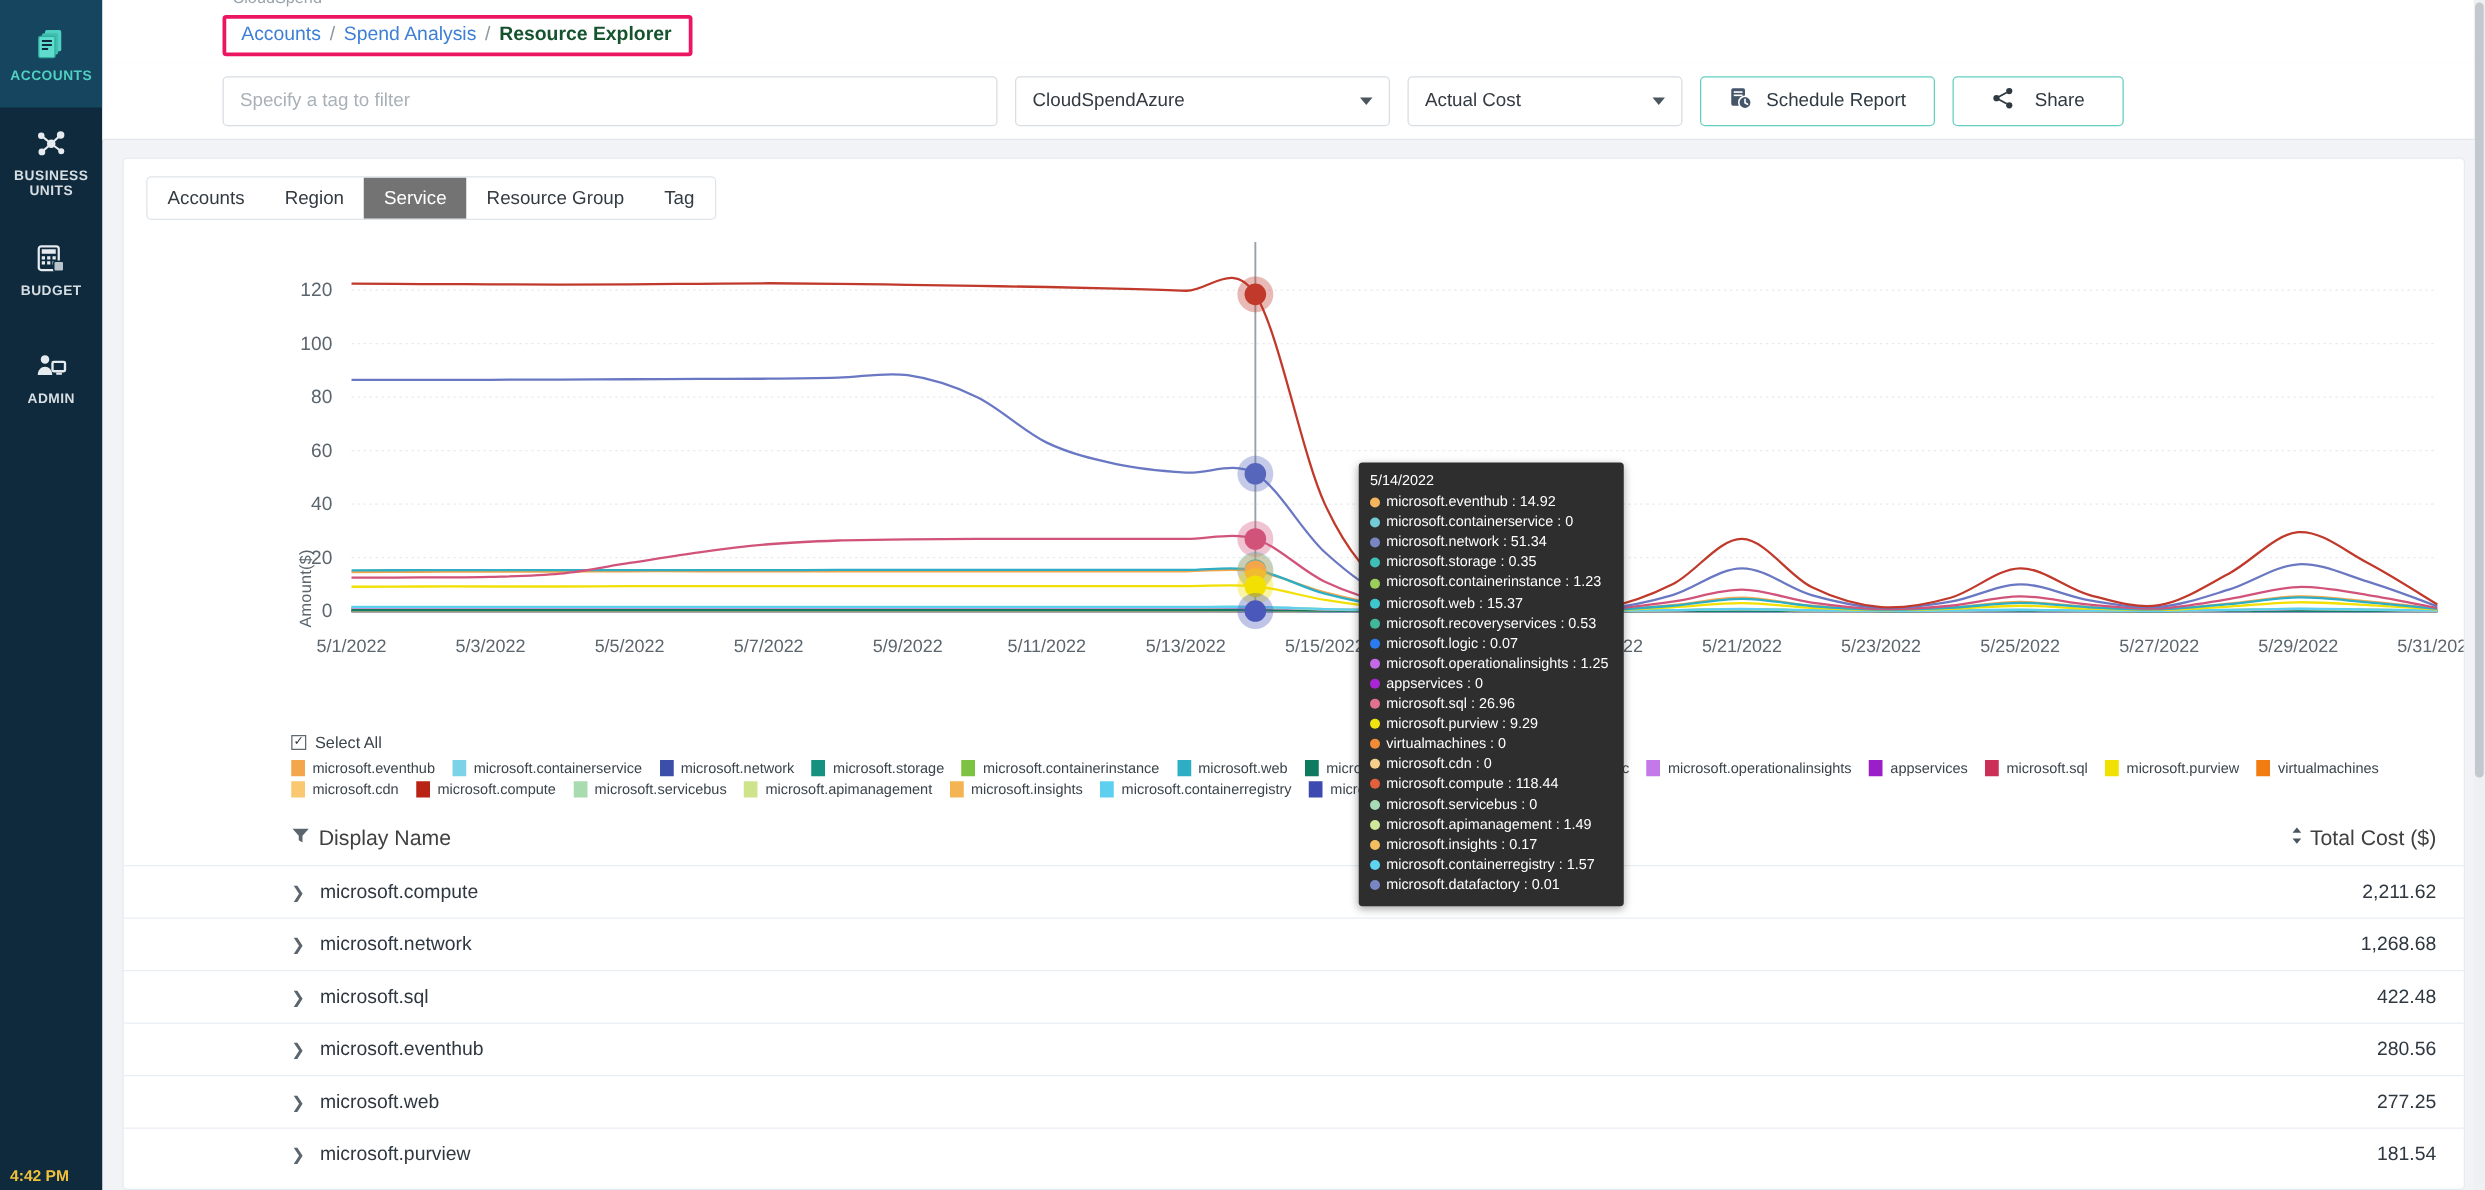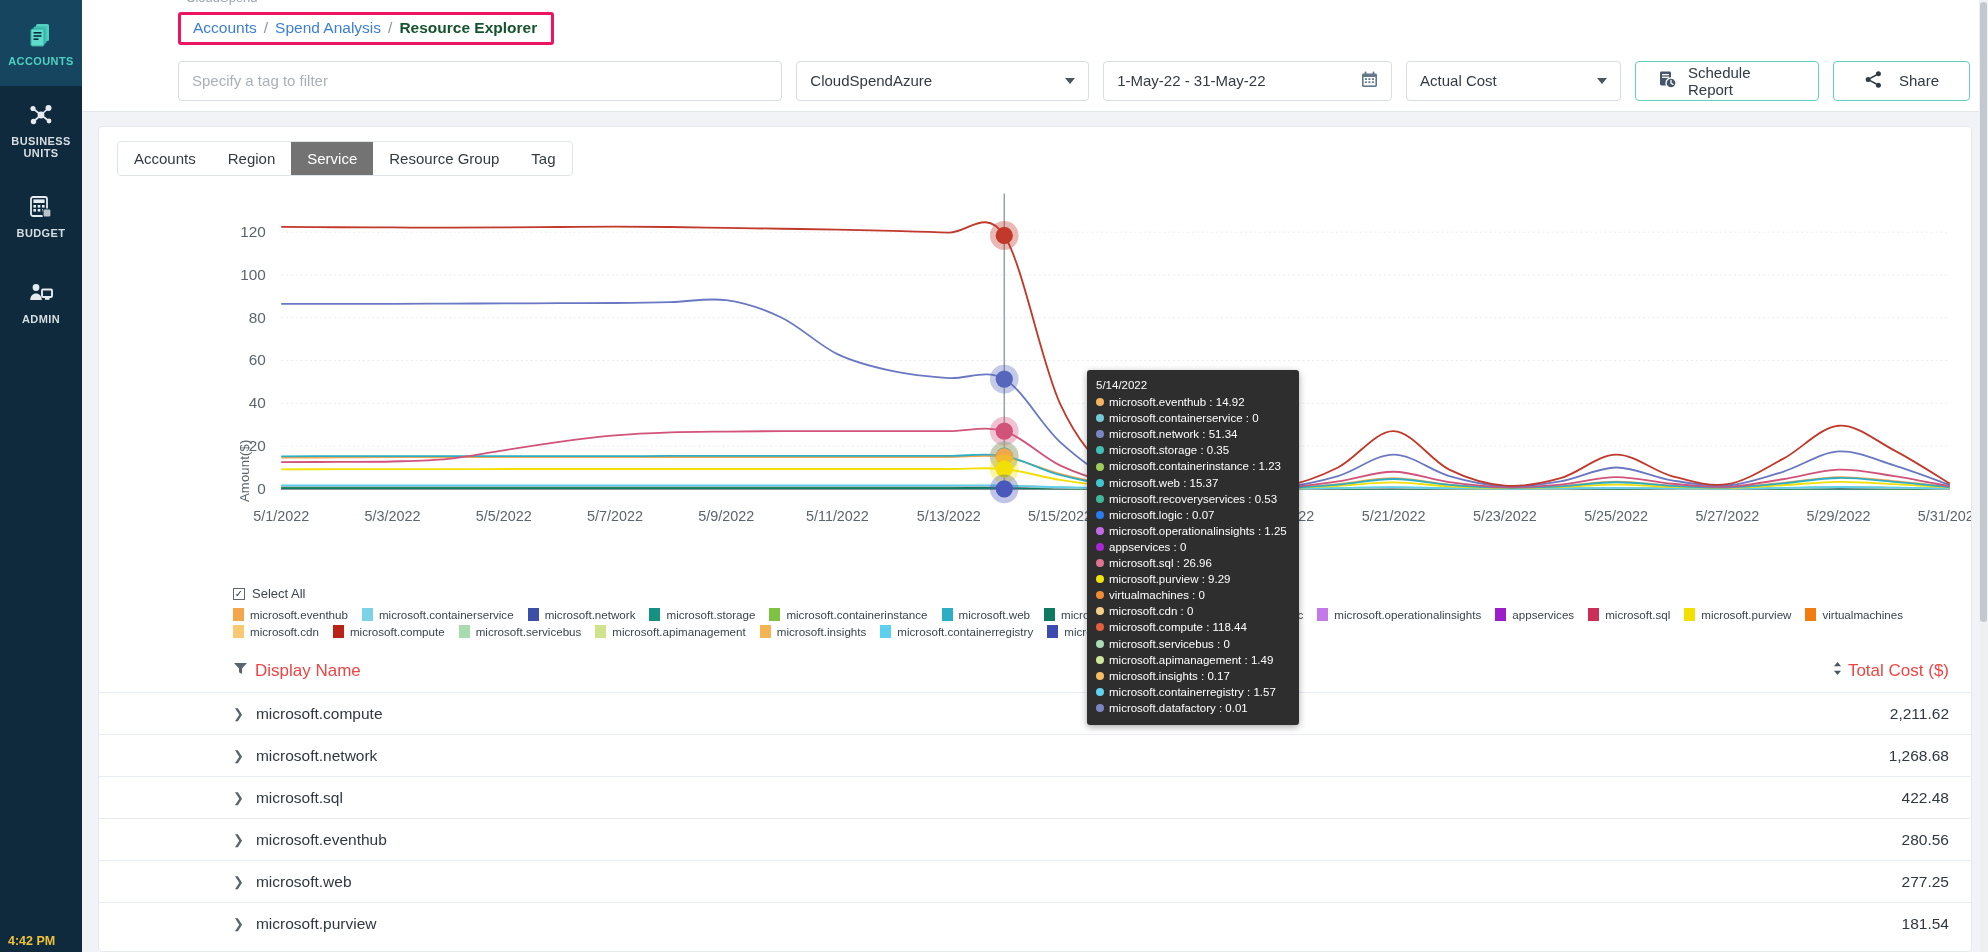--- a/index.html
+++ b/index.html
@@ -114,21 +114,21 @@
   .selectall { display:flex; align-items:center; gap:7px; font-size:13px; color:#3b444b; margin-bottom:7px; cursor:pointer; }
   .chkbox { width:12px;height:12px;border:1.4px solid #5e686f; display:flex;align-items:center;justify-content:center; font-size:10px; color:#2c3338; line-height:1; }
   .legend-items { display:flex; flex-wrap:wrap; gap: 4px 14px; max-width: 1820px; }
   .li { display:flex; align-items:center; gap:6px; font-size:11.6px; color:#3b444b; cursor:pointer; }
   .swatch { width:11px; height:13px; flex:0 0 11px; }
 
   
   .tbl { margin-top: 4px; }
   .tbl-head {
     display:flex; align-items:center; justify-content:space-between;
-    padding: 9px 22px 11px 134px; font-size:17px; color:#ef4444;
+    padding: 9px 22px 11px 134px; font-size:17px; color:#404040;
   }
   .th-left { display:flex; align-items:center; gap:7px; }
   .th-right { display:flex; align-items:center; gap:5px; }
   .tbl-row {
     display:flex; align-items:center; justify-content:space-between;
     padding: 0 22px 0 134px; height: 42px;
     border-top:1px solid #e9eef4; font-size:15.5px; color:#2f3840;
   }
   .td-left { display:flex; align-items:center; gap:12px; }
   .chev { color:#5b656d; font-size:13px; }
@@ -234,39 +234,20 @@
     <div class="toolbar">
       <div class="ctl tagfilter">
         <span>Specify a tag to filter</span>
       </div>
 
       <div class="ctl select">
         <span>CloudSpendAzure</span>
         <span class="caret"></span>
       </div>
 
-      <div class="ctl daterange">
-        <span>1-May-22 - 31-May-22</span>
-        <span>
-          <svg width="17" height="17" viewBox="0 0 17 17">
-            <rect x="1" y="2.6" width="15" height="13.4" rx="1.4" fill="#62788b"></rect>
-            <rect x="2.6" y="6" width="11.8" height="8.4" fill="#ffffff"></rect>
-            <rect x="3.6" y="0.6" width="1.8" height="3.4" rx=".8" fill="#62788b"></rect>
-            <rect x="11.6" y="0.6" width="1.8" height="3.4" rx=".8" fill="#62788b"></rect>
-            <g fill="#62788b">
-              <rect x="3.9" y="7.2" width="2" height="1.8"></rect>
-                <rect x="7.4" y="7.2" width="2" height="1.8"></rect>
-                <rect x="10.9" y="7.2" width="2" height="1.8"></rect>
-              <rect x="3.9" y="10.3" width="2" height="1.8"></rect>
-                <rect x="7.4" y="10.3" width="2" height="1.8"></rect>
-                <rect x="10.9" y="10.3" width="2" height="1.8"></rect>
-            </g>
-          </svg>
-        </span>
-      </div>
 
       <div class="ctl costtype">
         <span>Actual Cost</span>
         <span class="caret"></span>
       </div>
 
       <div class="btn-outline">
         <span>
           <svg width="19" height="19" viewBox="0 0 19 19">
             <rect x="2" y="1.5" width="11" height="14" rx="1.4" fill="#46566a"></rect>

